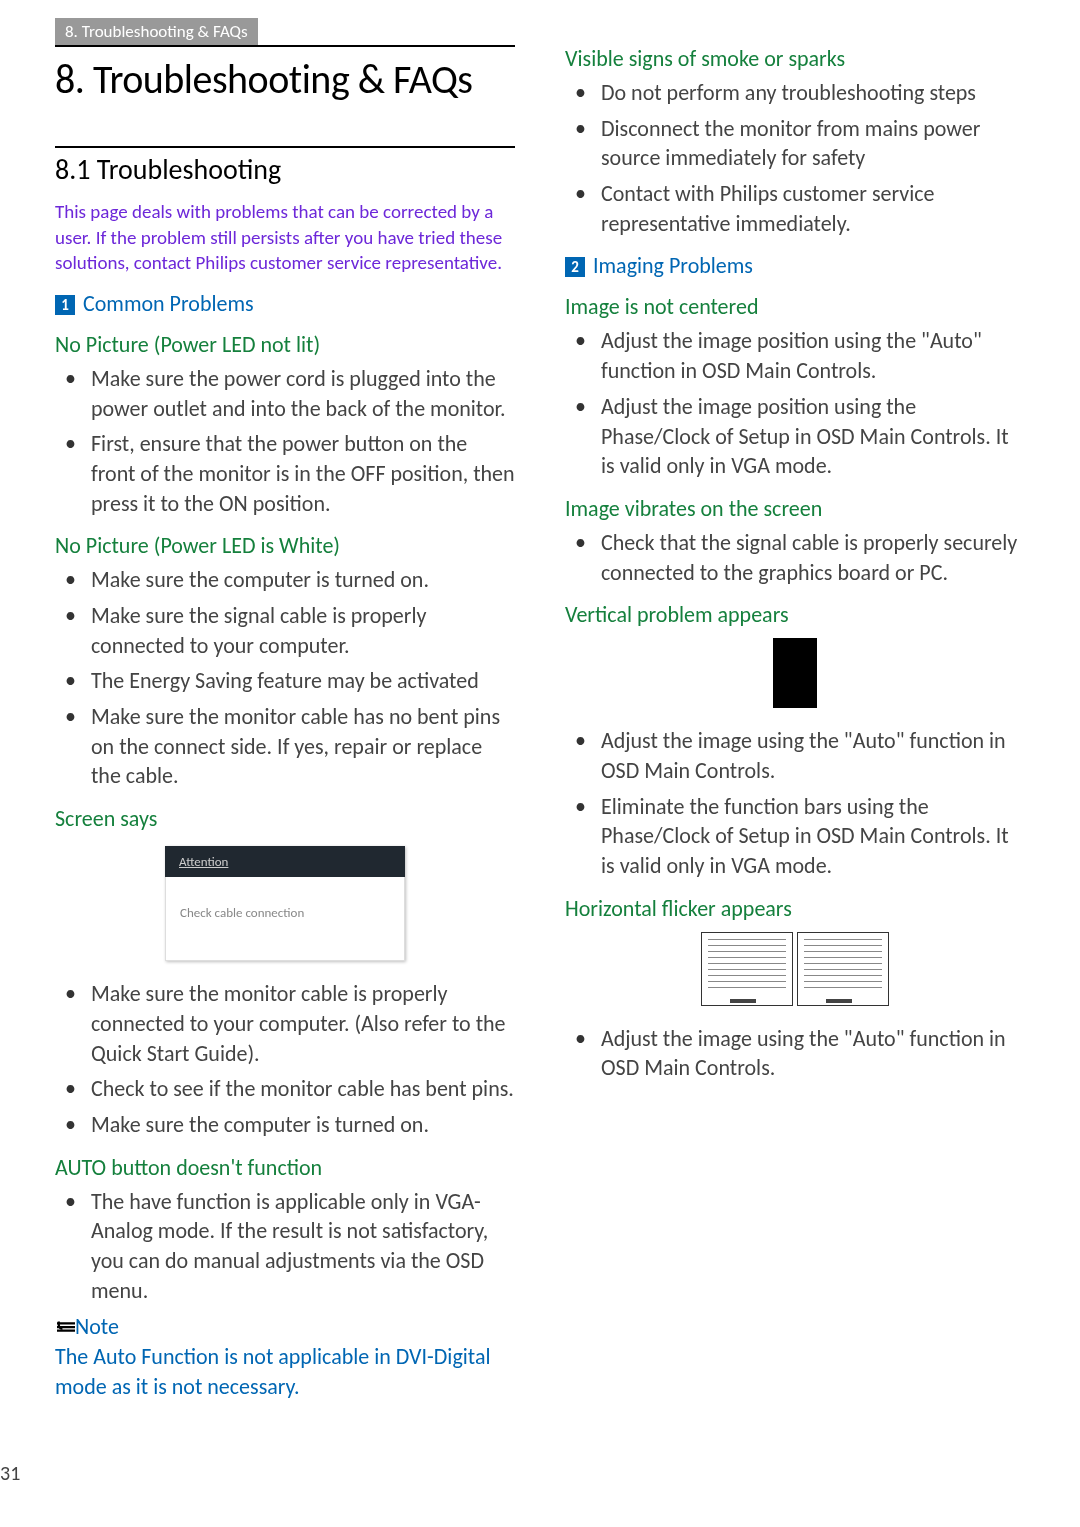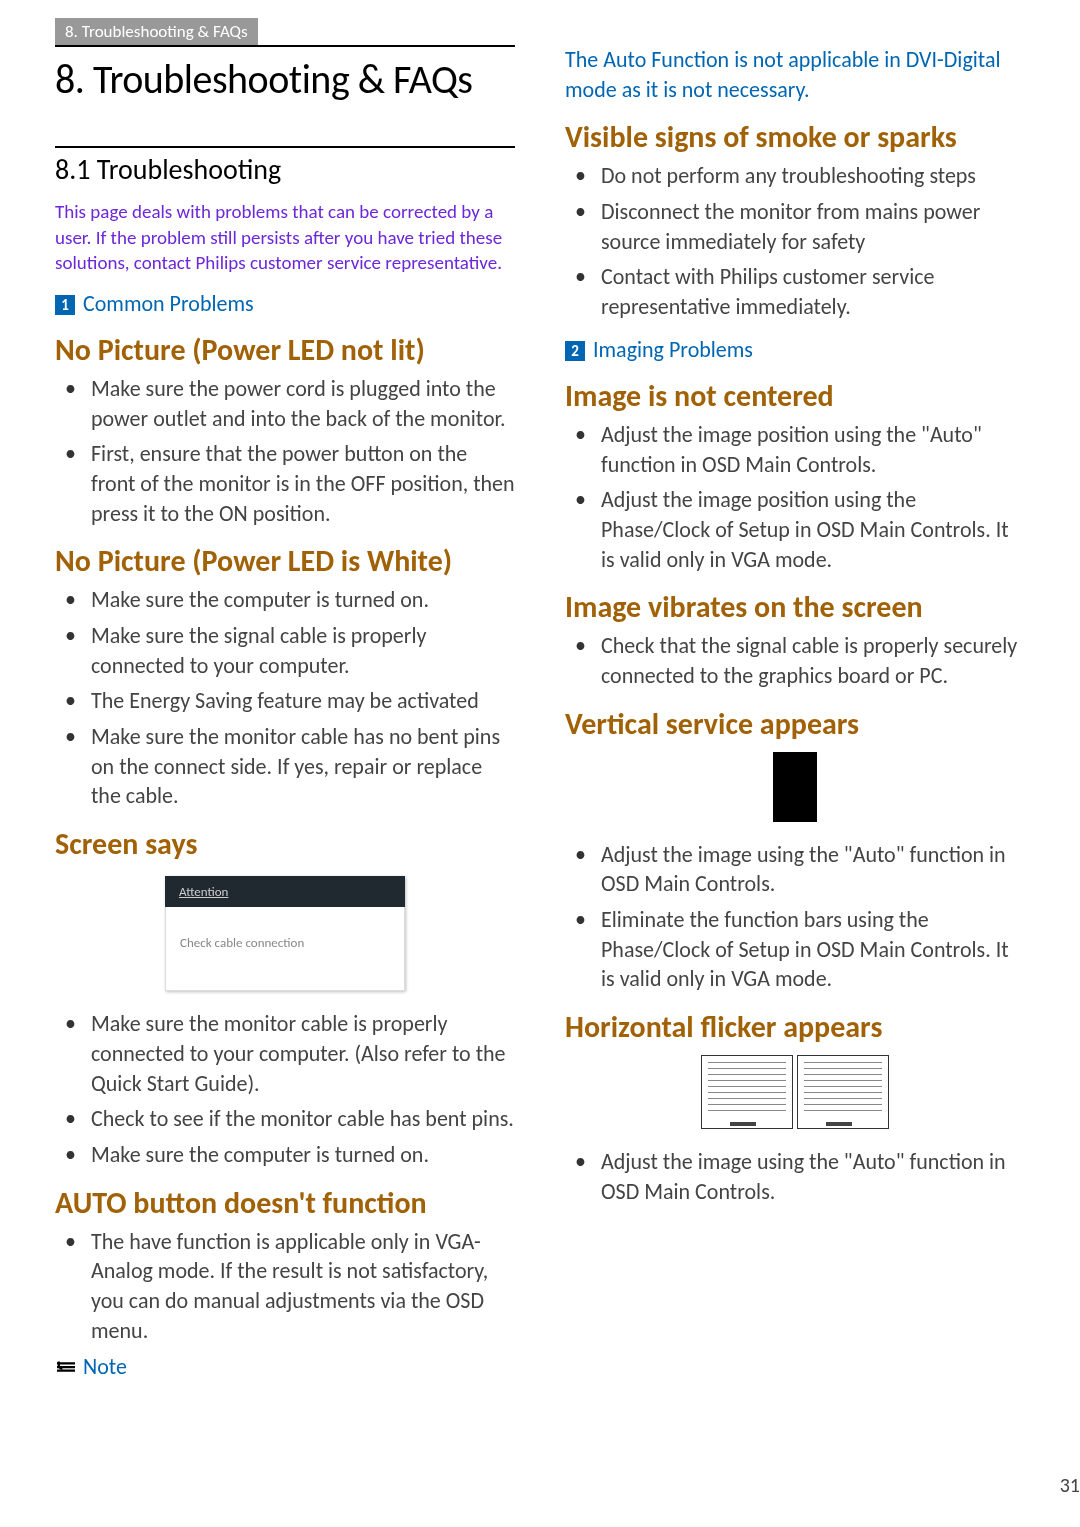--- a/index.html
+++ b/index.html
@@ -70,23 +70,23 @@
     margin-right: 8px;
     vertical-align: 1px;
   }
   .blue-heading {
     color: #0066b3;
     font-size: 22px;
     font-weight: 400;
     margin: 14px 0 10px 0;
   }
   .sub-heading {
-    font-size: 30px;
-    font-weight: 700;
-    color: #a16207;
+    font-size: 22px;
+    font-weight: 400;
+    color: #15803d;
     margin: 14px 0 6px 0;
   }
   ul.bullets {
     list-style: none;
     margin: 0 0 6px 0;
     padding: 0;
   }
   ul.bullets li {
     font-size: 22px;
     line-height: 1.35;
@@ -121,21 +121,20 @@
     border: 1px solid #ddd;
     border-top: none;
     text-align: left;
   }
   .note-head {
     color: #0066b3;
     font-size: 22px;
     margin: 8px 0 2px 0;
     display: flex;
     align-items: center;
-    gap: 8px;
   }
   .note-icon {
     display: inline-block;
     width: 20px;
     height: 18px;
     position: relative;
   }
   .note-icon svg { display: block; }
   .note-text {
     color: #0066b3;
@@ -180,23 +179,23 @@
     background: repeating-linear-gradient(to bottom, #888 0 1px, transparent 1px 6px);
   }
   .hflicker .mini::after {
     content:"";
     position:absolute;
     left: 28px; bottom:2px; width:26px; height:4px;
     background:#444;
   }
   .page-num {
     position: absolute;
-    bottom: 30px;
+    bottom: 42px;
     left: 0; right: 0;
-    text-align: right;
+    text-align: left;
     font-size: 20px;
     color: #444;
   }
   .no-break { break-inside: avoid; }
 </style>
 </head>
 <body>
 
 
 
@@ -274,21 +273,21 @@
   <ul class="bullets">
     <li>Adjust the image position using the "Auto" function in OSD Main Controls.</li>
     <li>Adjust the image position using the Phase/Clock of Setup in OSD Main Controls.  It is valid only in VGA mode.</li>
   </ul>
 
   <div class="sub-heading">Image vibrates on the screen</div>
   <ul class="bullets">
     <li>Check that the signal cable is properly securely connected to the graphics board or PC.</li>
   </ul>
 
-  <div class="sub-heading">Vertical service appears</div>
+  <div class="sub-heading">Vertical problem appears</div>
   <div class="flicker-img no-break">
     <span class="vflicker"></span>
   </div>
   <ul class="bullets">
     <li>Adjust the image using the "Auto" function in OSD Main Controls.</li>
     <li>Eliminate the function bars using the Phase/Clock of Setup in OSD Main Controls. It is valid only in VGA mode.</li>
   </ul>
 
   <div class="sub-heading">Horizontal flicker appears</div>
   <div class="flicker-img no-break">

